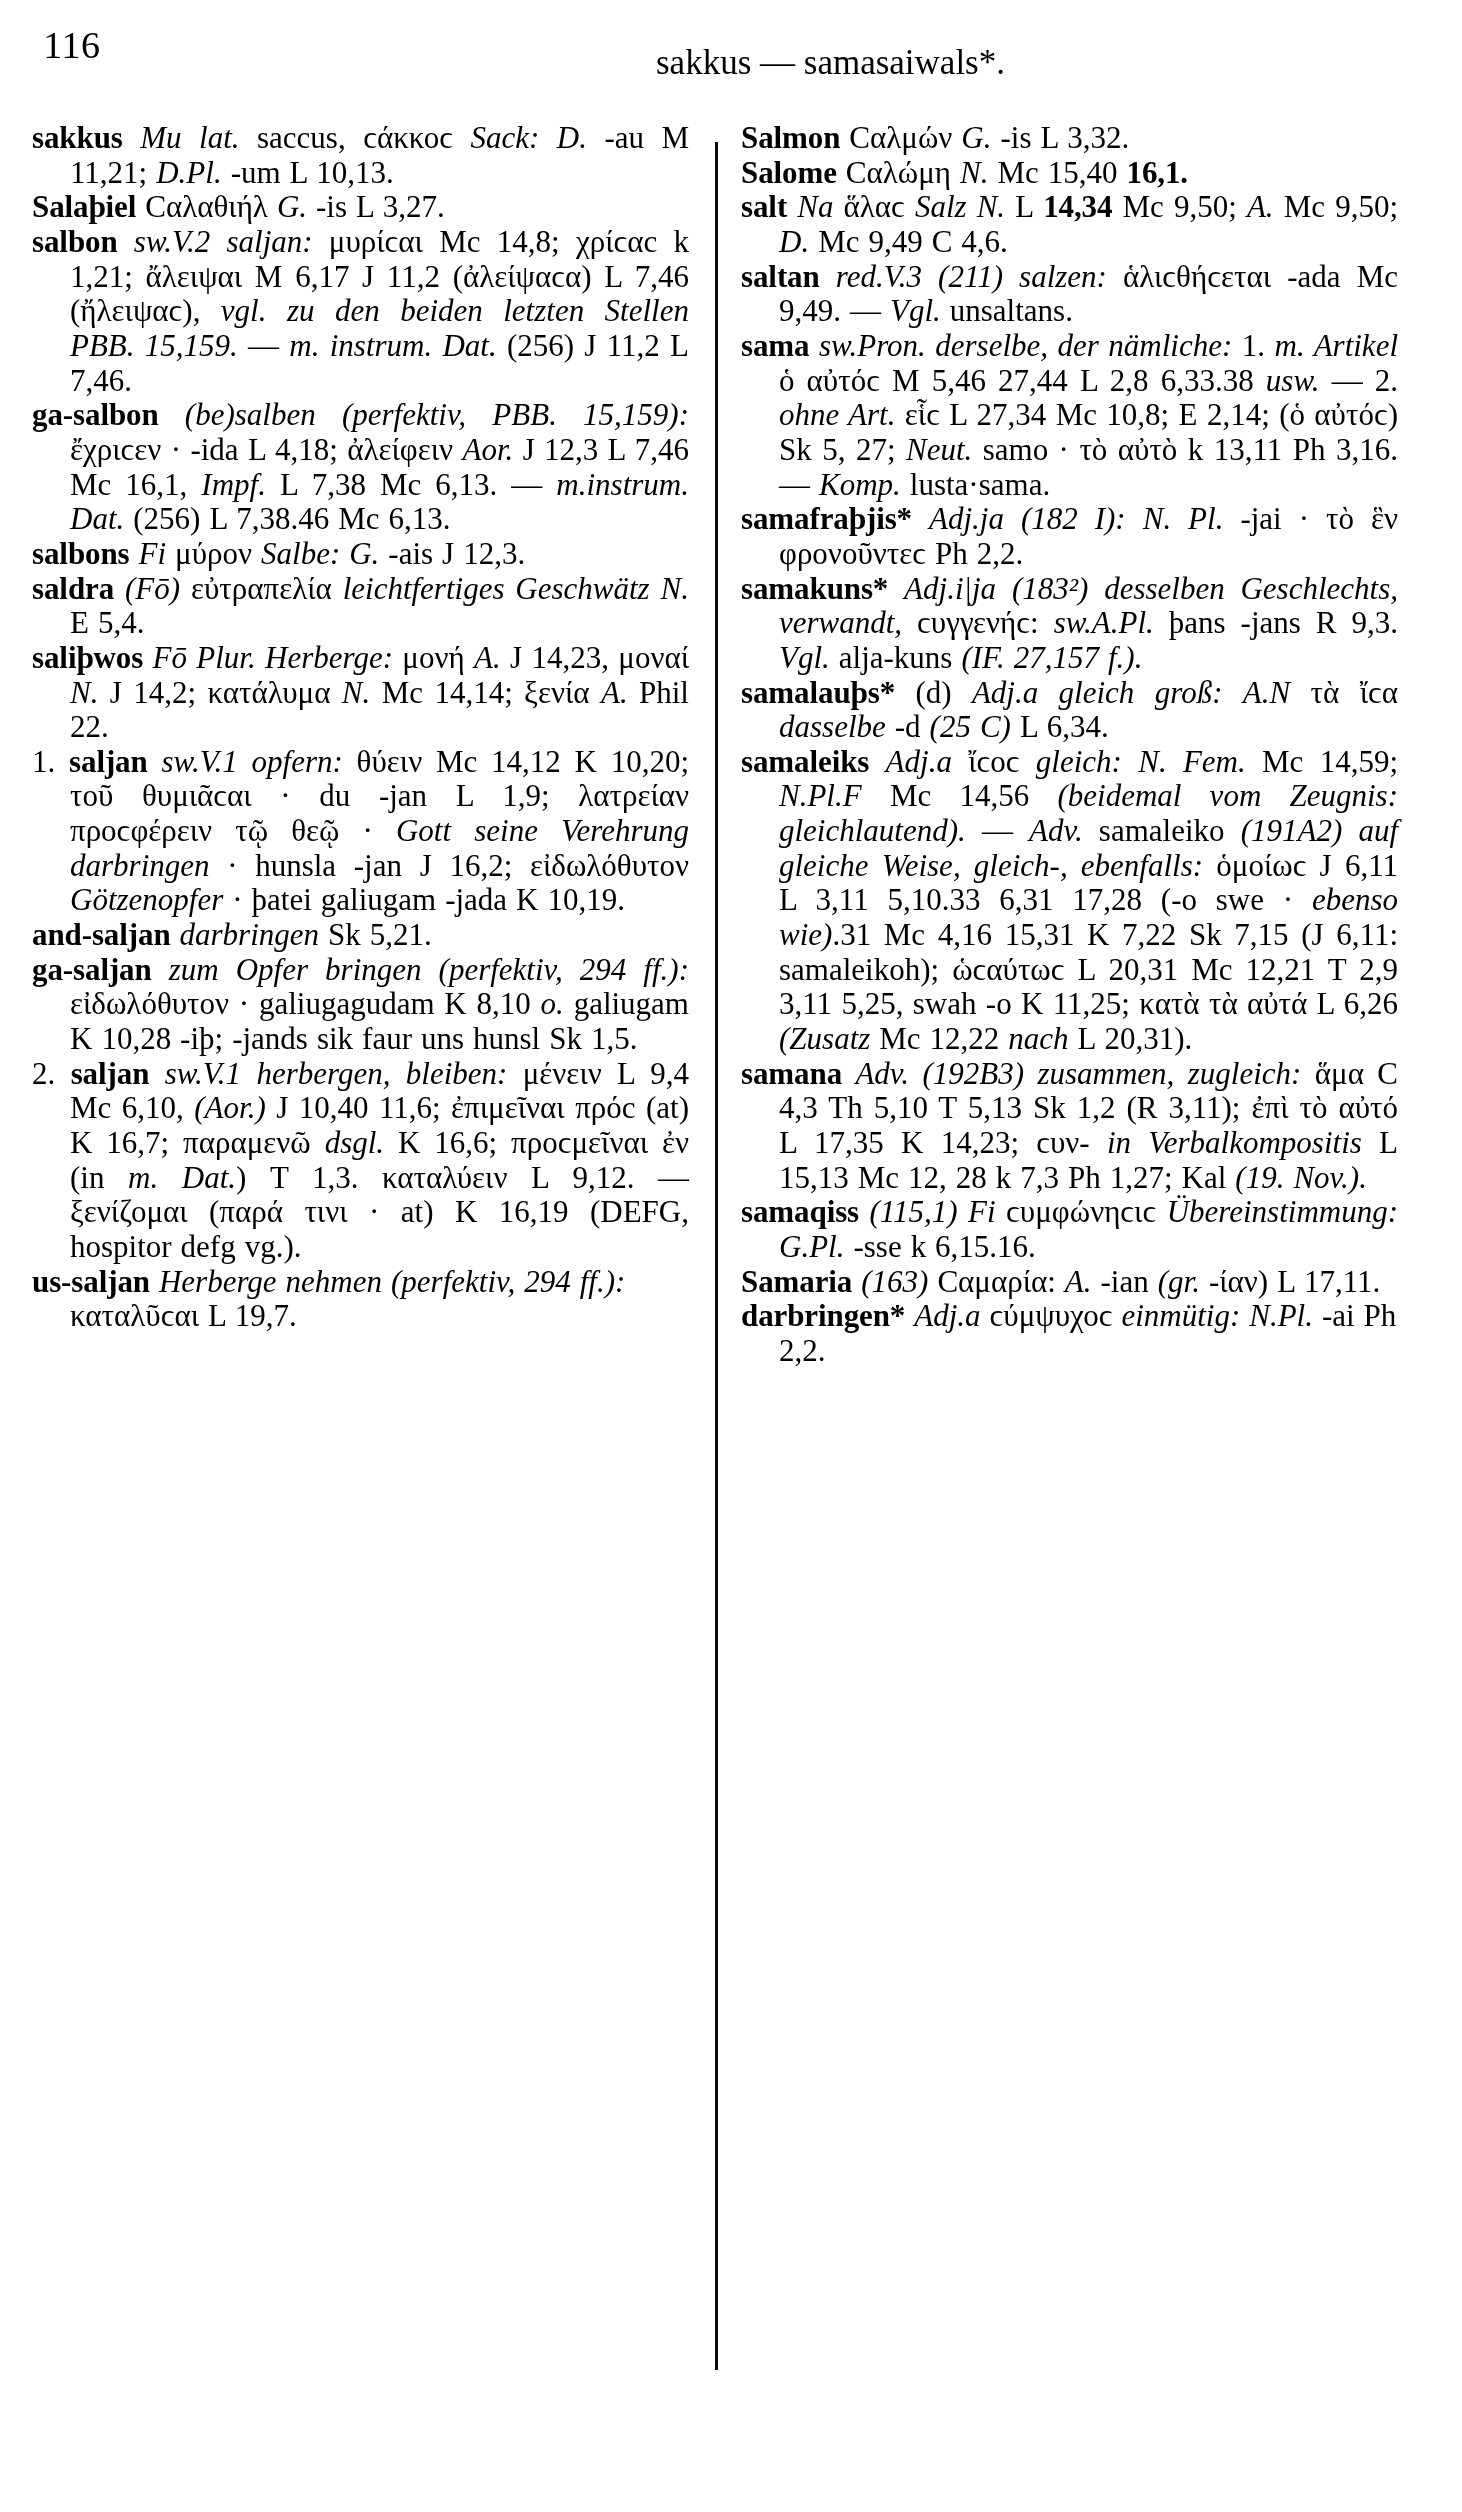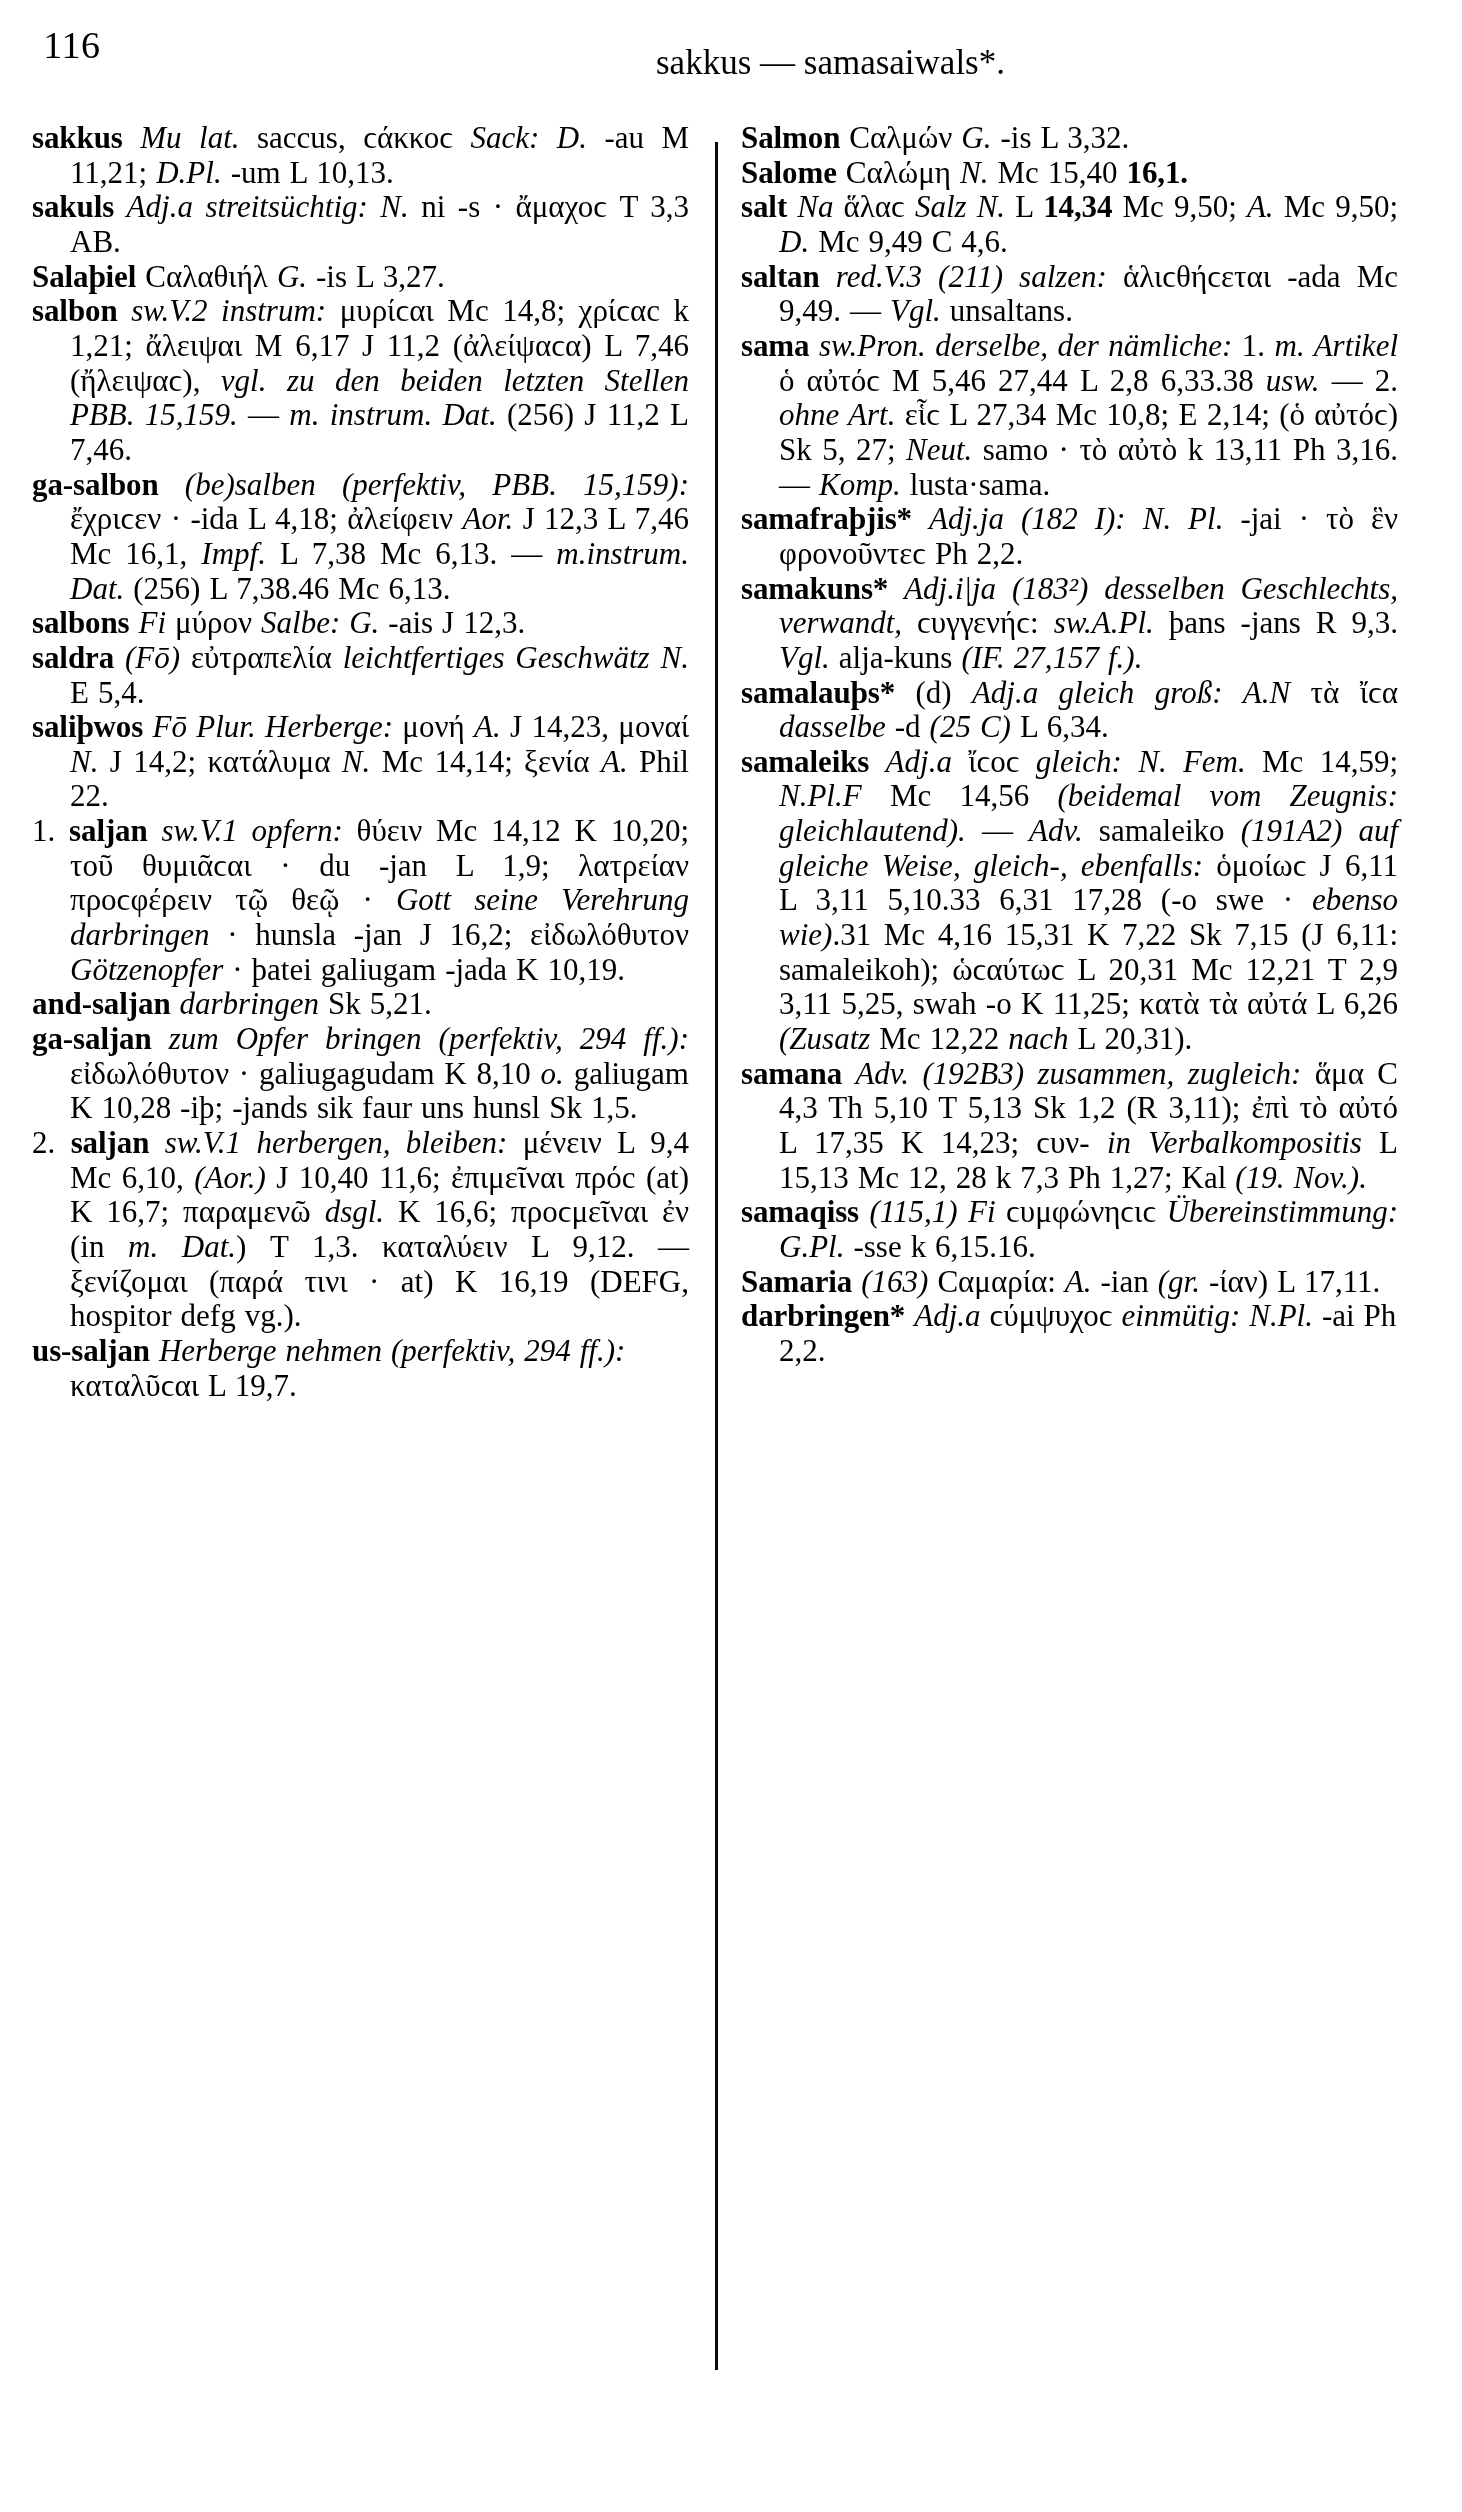--- a/index.html
+++ b/index.html
@@ -97,23 +97,22 @@
 
 <div class="page-head">
   <div class="folio">116</div>
   <div class="head-title">sakkus — samasaiwals*.</div>
 </div>
 
 <div class="columns">
   <div class="rule"></div>
   <div class="col col-left" id="col-left">
       <p class="entry"><b>sakkus</b> <i>Mu lat.</i> saccus, ϲάκκοϲ <i>Sack:</i> <i>D.</i> -au M 11,21; <i>D.Pl.</i> -um L 10,13.</p>
-      <p class="entry"><b>sakuls</b> <i>Adj.a streitsüchtig:</i> <i>N.</i> ni -s · ἄμαχοϲ T 3,3 AB.</p>
       <p class="entry"><b>Salaþiel</b> Ϲαλαθιήλ <i>G.</i> -is L 3,27.</p>
-      <p class="entry"><b>salbon</b> <i>sw.V.2 instrum:</i> μυρίϲαι Mc 14,8; χρίϲαc k 1,21; ἄλειψαι M 6,17 J 11,2 (ἀλείψαϲα) L 7,46 (ἤλειψαϲ), <i>vgl. zu den beiden letzten Stellen PBB. 15,159.</i> — <i>m. instrum. Dat.</i> (256) J 11,2 L 7,46.</p>
+      <p class="entry"><b>salbon</b> <i>sw.V.2 saljan:</i> μυρίϲαι Mc 14,8; χρίϲαc k 1,21; ἄλειψαι M 6,17 J 11,2 (ἀλείψαϲα) L 7,46 (ἤλειψαϲ), <i>vgl. zu den beiden letzten Stellen PBB. 15,159.</i> — <i>m. instrum. Dat.</i> (256) J 11,2 L 7,46.</p>
       <p class="entry"><b>ga-salbon</b> <i>(be)salben (perfektiv, PBB. 15,159):</i> ἔχριϲεν · -ida L 4,18; ἀλείφειν <i>Aor.</i> J 12,3 L 7,46 Mc 16,1, <i>Impf.</i> L 7,38 Mc 6,13. — <i>m.instrum. Dat.</i> (256) L 7,38.46 Mc 6,13.</p>
       <p class="entry"><b>salbons</b> <i>Fi</i> μύρον <i>Salbe:</i> <i>G.</i> -ais J 12,3.</p>
       <p class="entry"><b>saldra</b> <i>(Fō)</i> εὐτραπελία <i>leichtfertiges Geschwätz N.</i> E 5,4.</p>
       <p class="entry"><b>saliþwos</b> <i>Fō Plur. Herberge:</i> μονή <i>A.</i> J 14,23, μοναί <i>N.</i> J 14,2; κατάλυμα <i>N.</i> Mc 14,14; ξενία <i>A.</i> Phil 22.</p>
       <p class="entry">1. <b>saljan</b> <i>sw.V.1 opfern:</i> θύειν Mc 14,12 K 10,20; τοῦ θυμιᾶϲαι · du -jan L 1,9; λατρείαν προϲφέρειν τῷ θεῷ · <i>Gott seine Verehrung darbringen</i> · hunsla -jan J 16,2; εἰδωλόθυτον <i>Götzenopfer</i> · þatei galiugam -jada K 10,19.</p>
       <p class="entry"><b>and-saljan</b> <i>darbringen</i> Sk 5,21.</p>
       <p class="entry"><b>ga-saljan</b> <i>zum Opfer bringen (perfektiv, 294 ff.):</i> εἰδωλόθυτον · galiugagudam K 8,10 <i>o.</i> galiugam K 10,28 -iþ; -jands sik faur uns hunsl Sk 1,5.</p>
       <p class="entry">2. <b>saljan</b> <i>sw.V.1 herbergen, bleiben:</i> μένειν L 9,4 Mc 6,10, <i>(Aor.)</i> J 10,40 11,6; ἐπιμεῖναι πρόc (at) K 16,7; παραμενῶ <i>dsgl.</i> K 16,6; προϲμεῖναι ἐν (in <i>m. Dat.</i>) T 1,3. καταλύειν L 9,12. — ξενίζομαι (παρά τινι · at) K 16,19 (DEFG, hospitor defg vg.).</p>
       <p class="entry"><b>us-saljan</b> <i>Herberge nehmen (perfektiv, 294 ff.):</i> καταλῦϲαι L 19,7.</p>
     </div>

